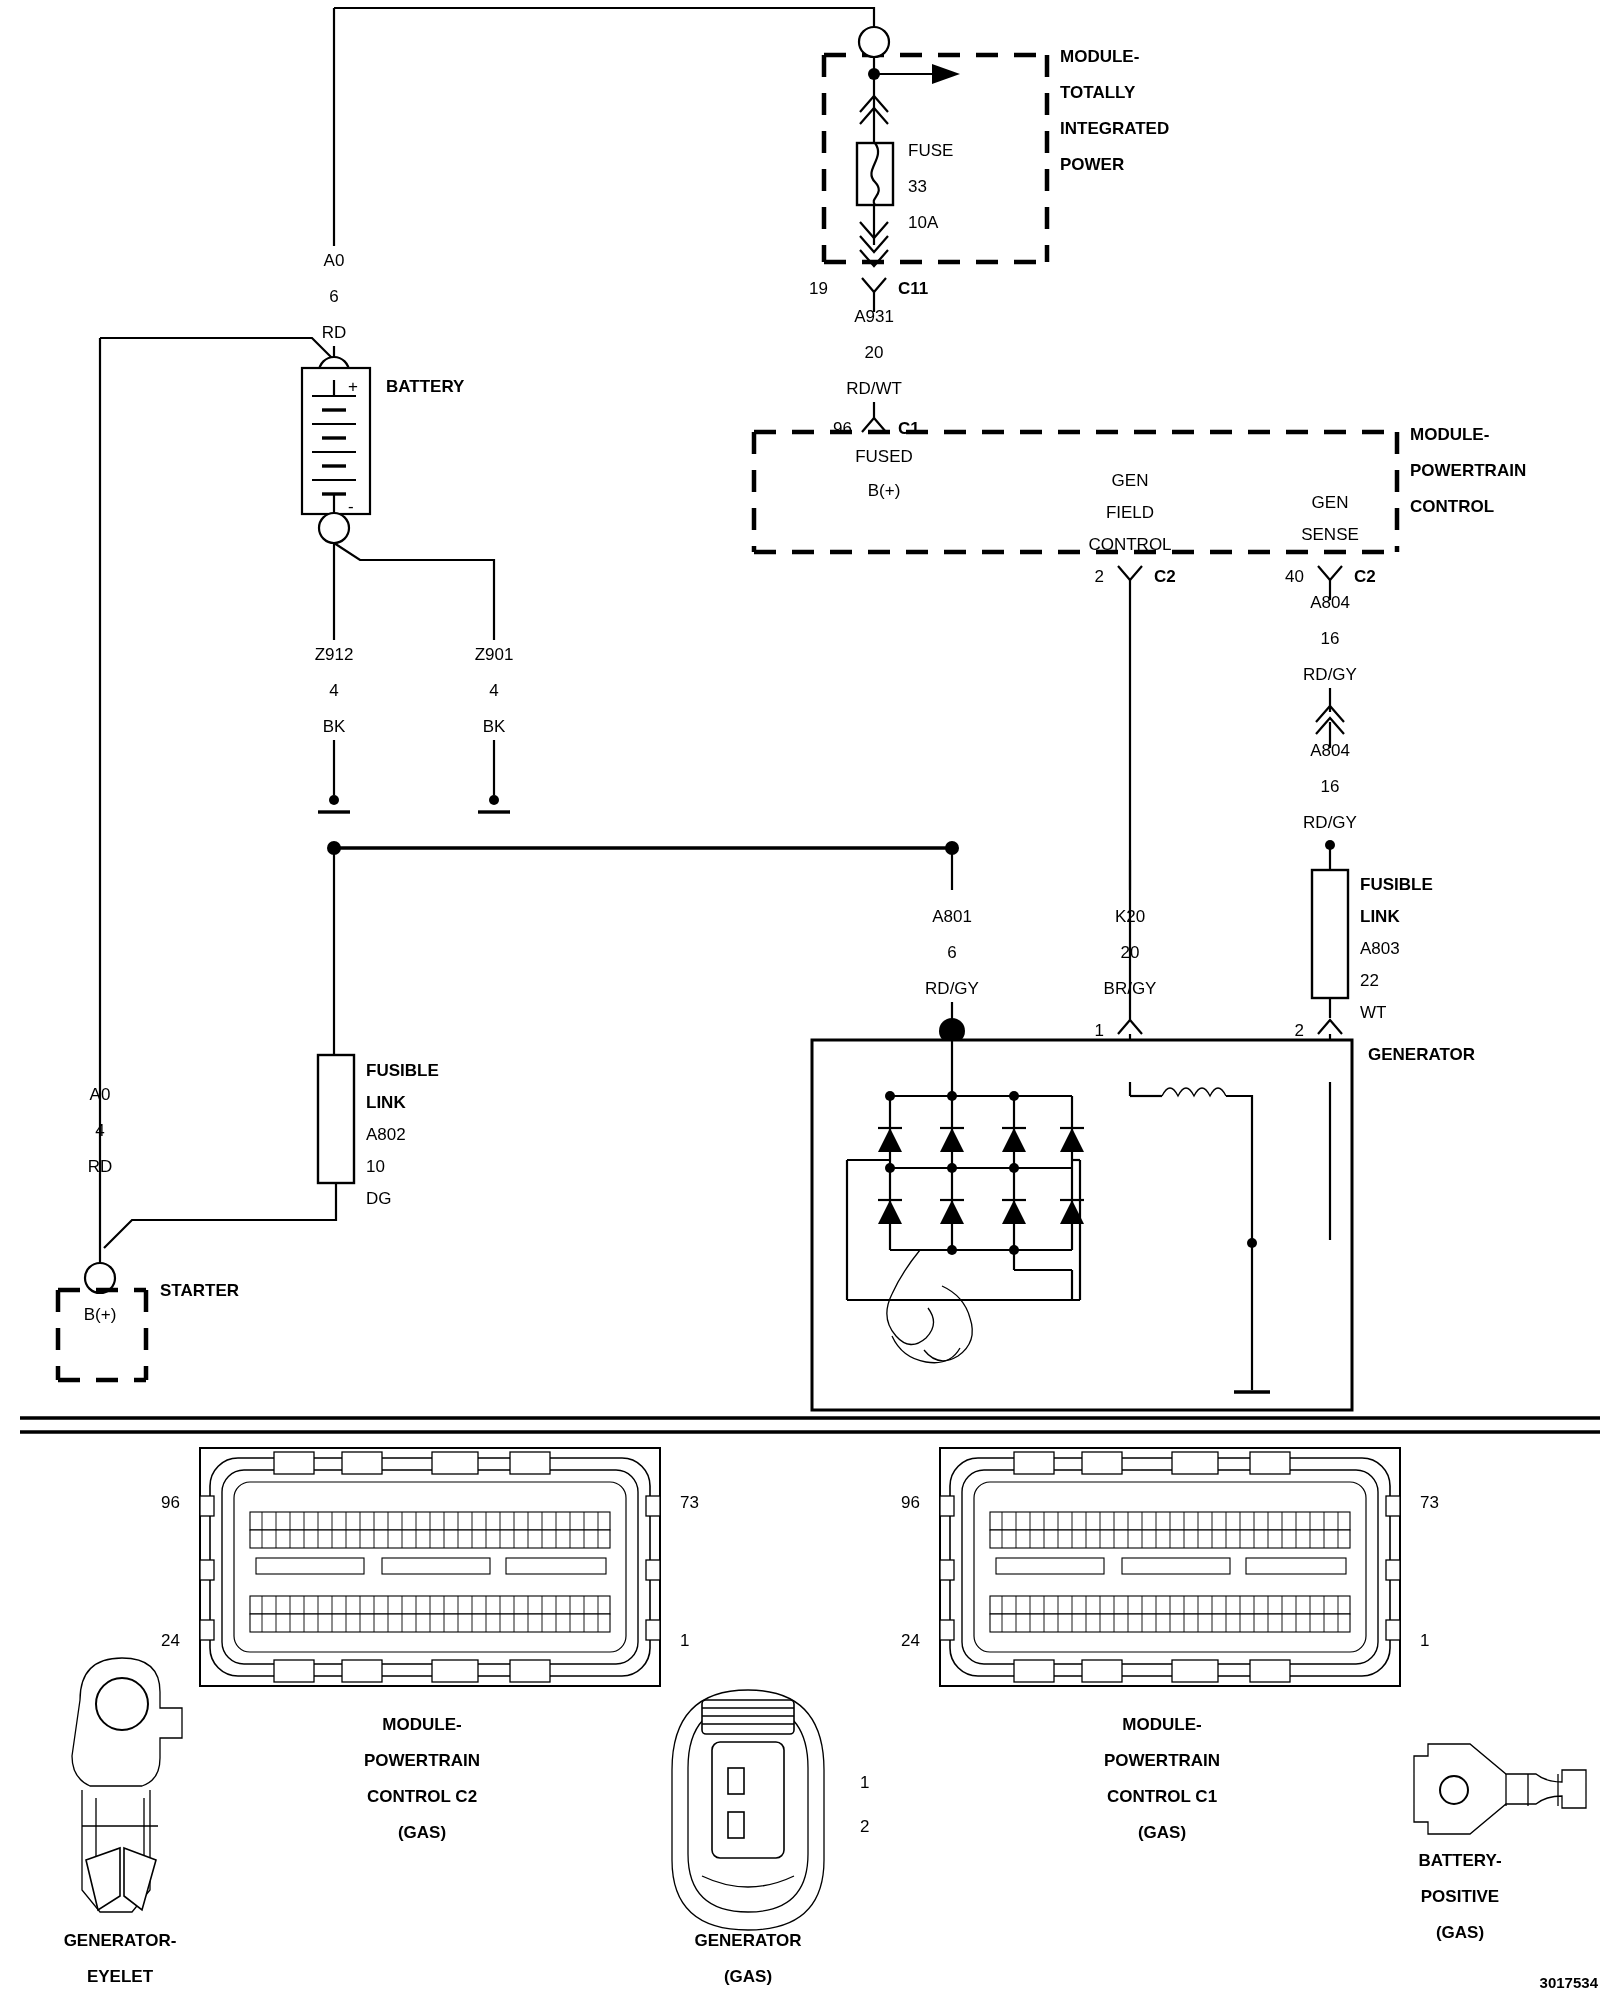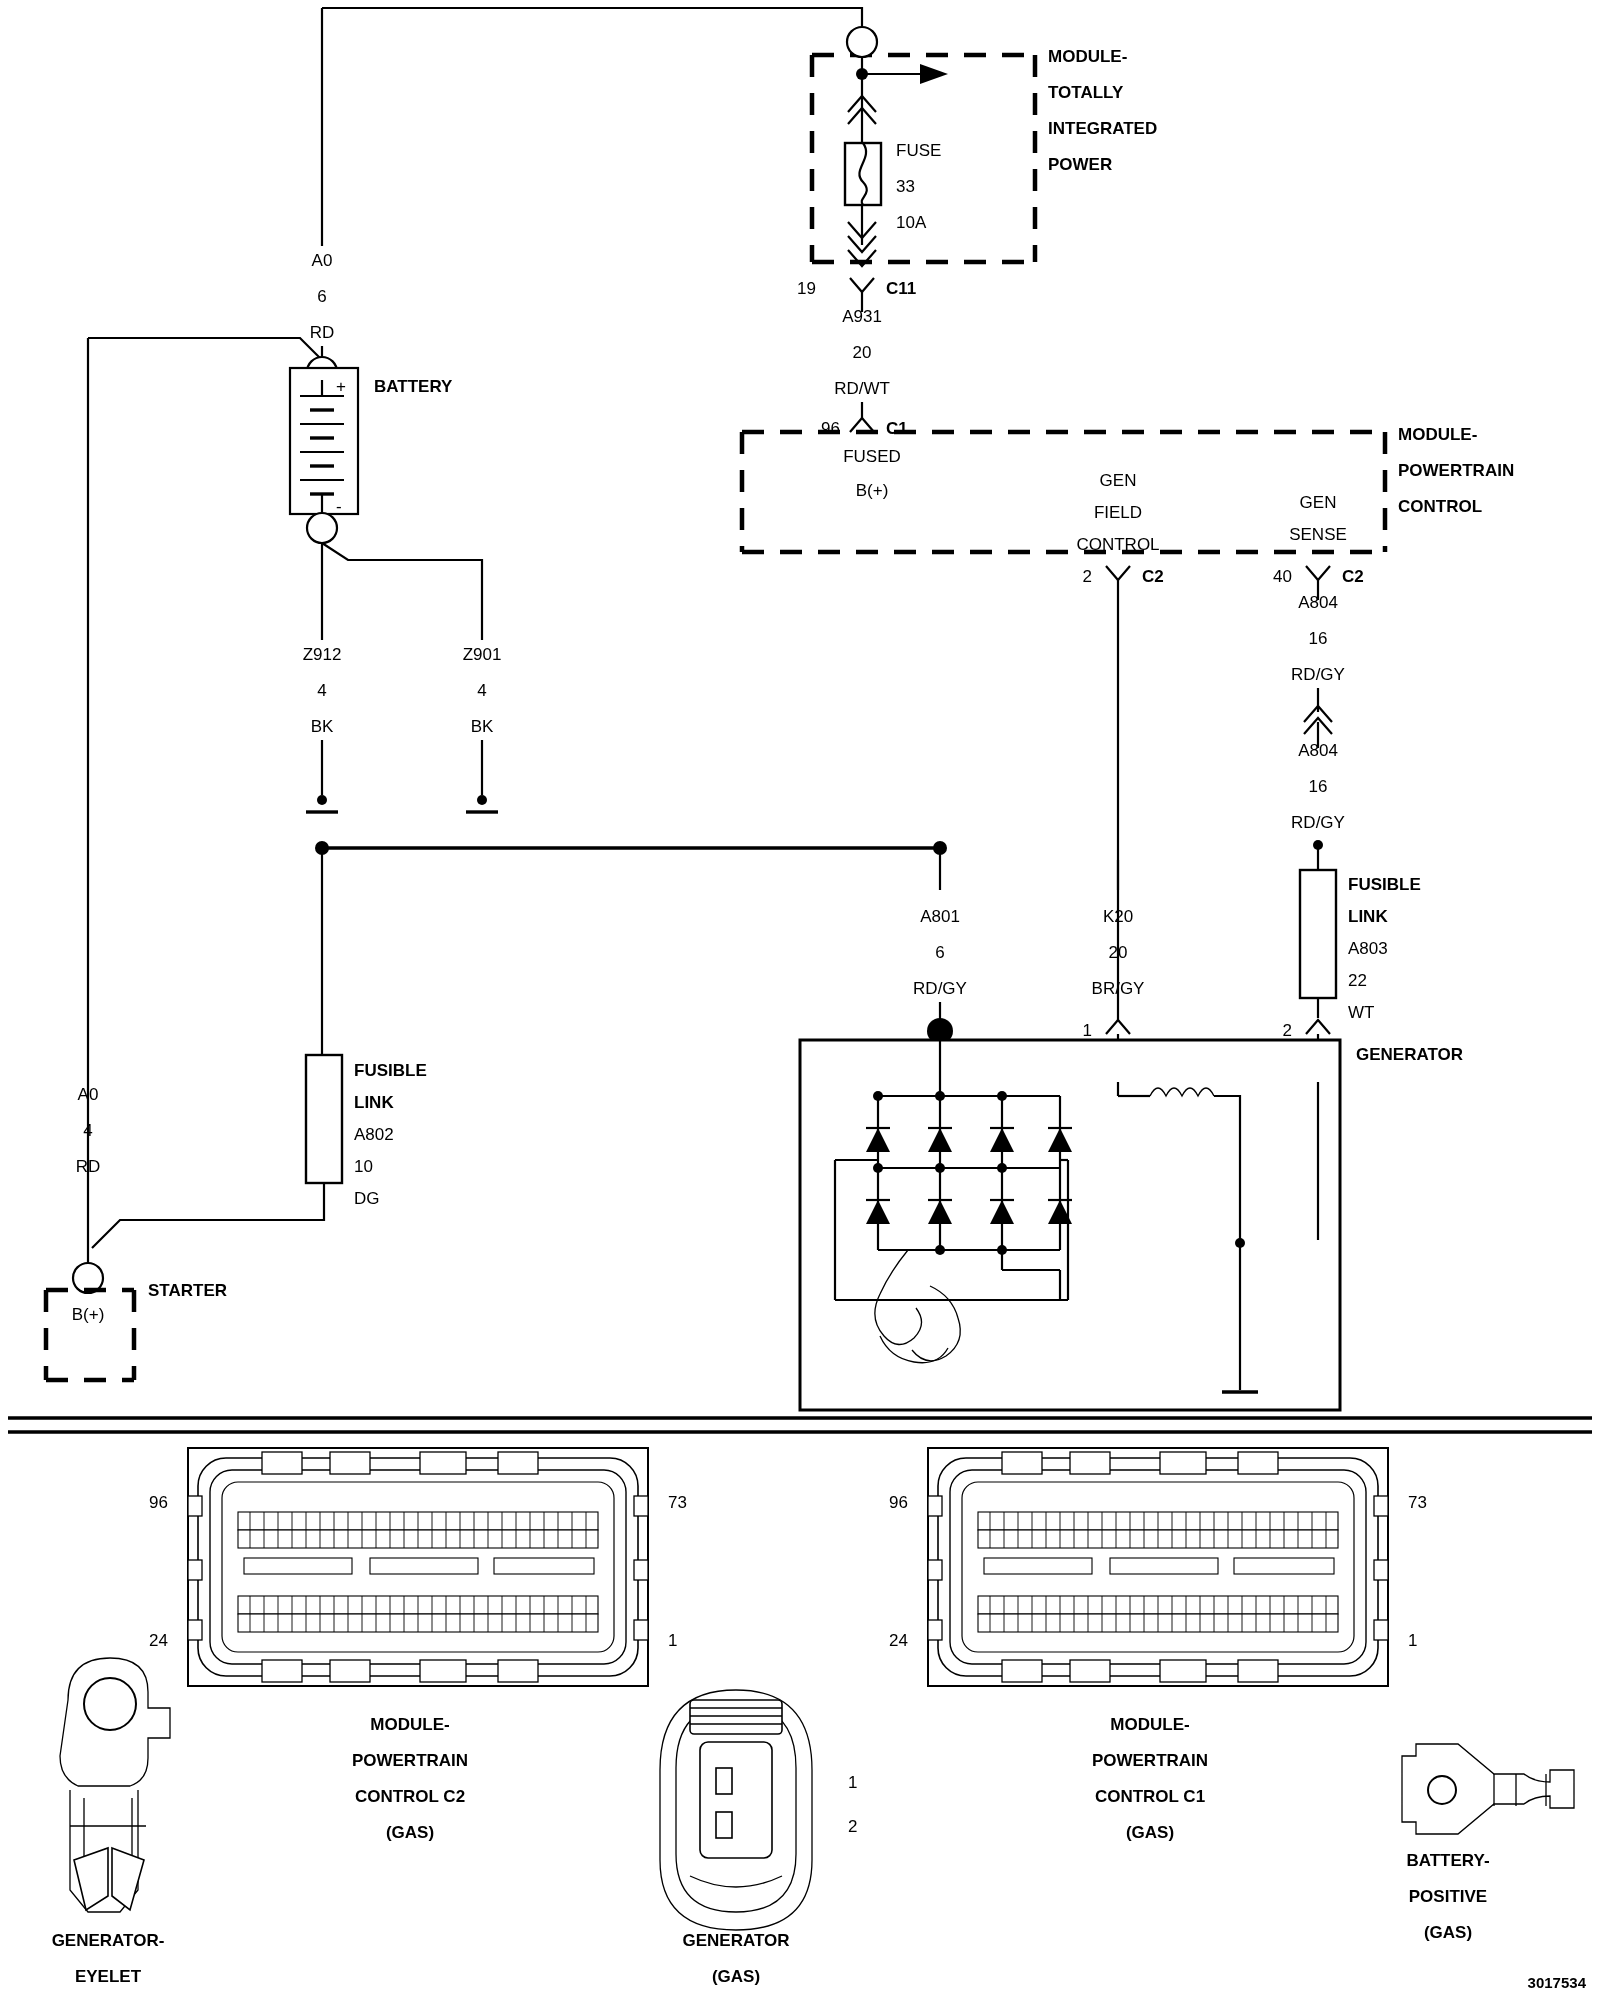--- a/index.html
+++ b/index.html
@@ -1,18 +1,18 @@
 <!DOCTYPE html>
 <html><head>
 <meta charset="utf-8">
 <style>
   html,body{margin:0;padding:0;background:#fff;}
   body{width:1600px;height:2000px;position:relative;
        font-family:"Liberation Sans",sans-serif;color:#000;overflow:hidden;}
-  #stage{position:absolute;left:0;top:0;width:1569px;height:2000px;}
+  #stage{position:absolute;left:12px;top:0;width:1569px;height:2000px;}
   svg{position:absolute;left:0;top:0;}
   .t{font-family:"Liberation Sans",sans-serif;font-size:17px;fill:#000;}
   .tb{font-family:"Liberation Sans",sans-serif;font-size:17px;fill:#000;font-weight:bold;}
   .tid{font-family:"Liberation Sans",sans-serif;font-size:15px;fill:#000;font-weight:bold;}
   .ln{stroke:#000;stroke-width:2.2;fill:none;}
   .lnw{stroke:#000;stroke-width:3.4;fill:none;}
   .thin{stroke:#000;stroke-width:1.3;fill:none;}
   .dash{stroke:#000;stroke-width:4.5;fill:none;stroke-dasharray:22 16;}
   .fillblk{fill:#000;}
   .nofill{fill:#fff;stroke:#000;stroke-width:2.2;}

